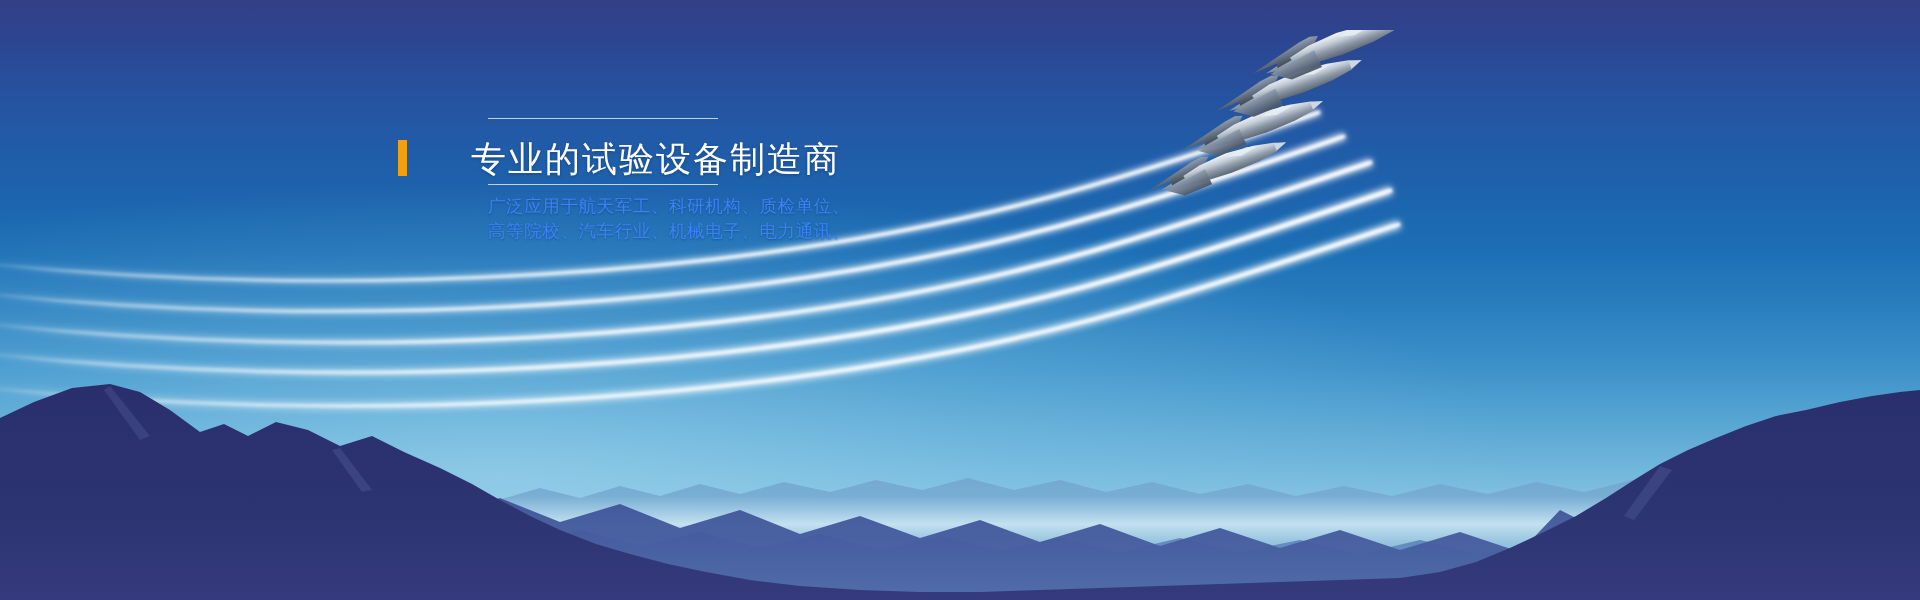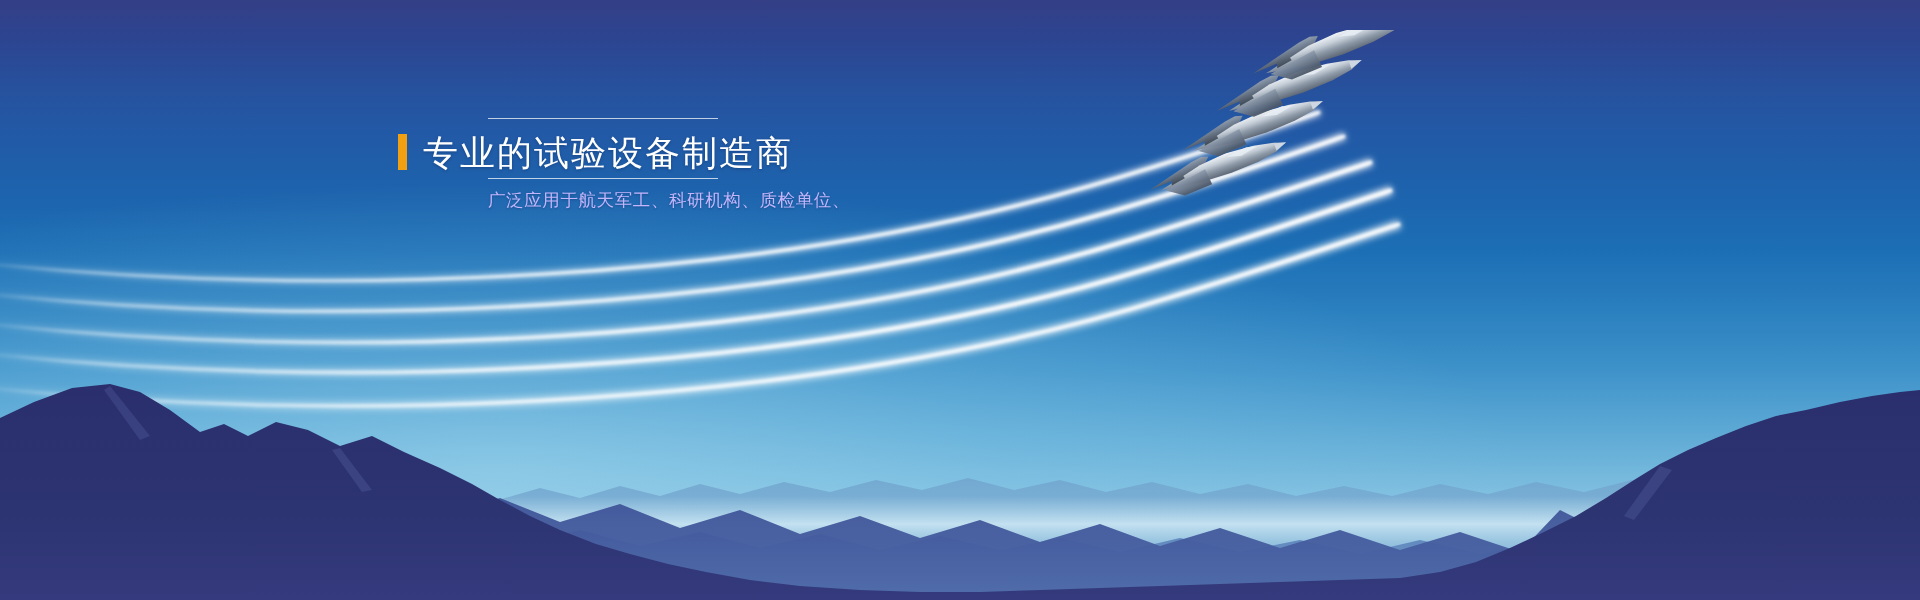--- a/index.html
+++ b/index.html
@@ -88,41 +88,42 @@
     margin-left: 98px;
     width: 230px;
   }
   .rule.lower {
     margin-top: 0;
     margin-bottom: 9px;
   }
   .headline-row {
     display: flex;
     align-items: center;
-    margin: 15px 0 8px 0;
+    margin: 21px 0 8px 0;
+    gap: 48px;
   }
   .accent-bar {
     width: 9px;
     height: 36px;
     background: #f0a010;
     margin-left: 8px;
     margin-right: 16px;
     flex: none;
   }
   .headline {
     color: #ffffff;
     font-size: 35px;
     line-height: 1;
     letter-spacing: 2px;
     white-space: nowrap;
     text-shadow: 0 1px 3px rgba(10,40,90,.45);
   }
   .sub {
     margin-left: 98px;
-    color: #c4b5fd;
+    color: #3b82f6;
     font-size: 17.5px;
     line-height: 25px;
     letter-spacing: .6px;
     white-space: nowrap;
     text-shadow: 0 1px 2px rgba(10,45,95,.4);
     font-family: Liberation Serif, serif;
   }
 </style>
 </head>
 <body>
@@ -299,15 +300,16 @@
     <div class="rule"></div>
 
     <div class="headline-row">
       <div class="accent-bar"></div>
       <div class="headline">专业的试验设备制造商</div>
     </div>
 
     <div class="rule lower"></div>
 
     <div class="sub">广泛应用于航天军工、科研机构、质检单位、</div>
+    <div class="sub">高等院校、汽车行业、机械电子、电力通讯、</div>
   </div>
 
 </div>
 
 </body></html>

